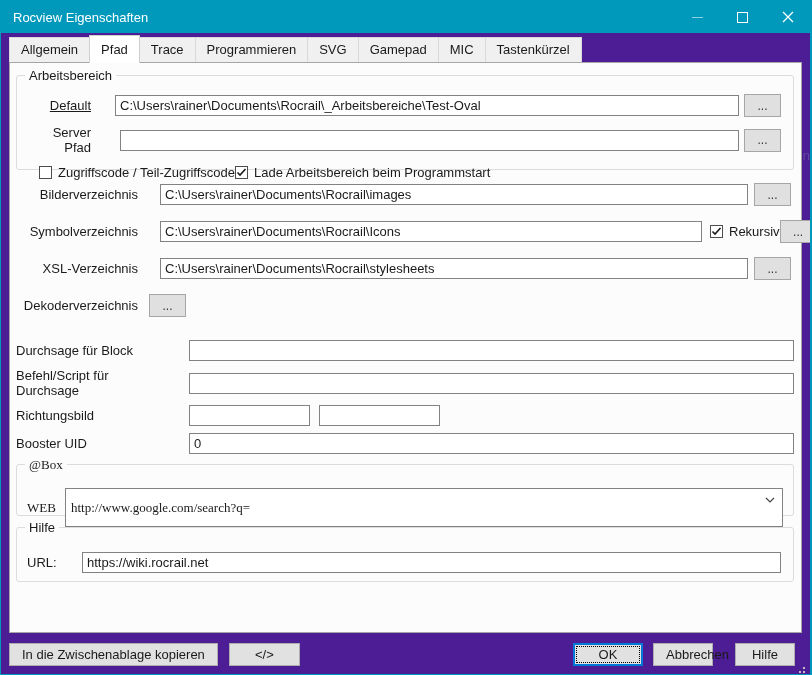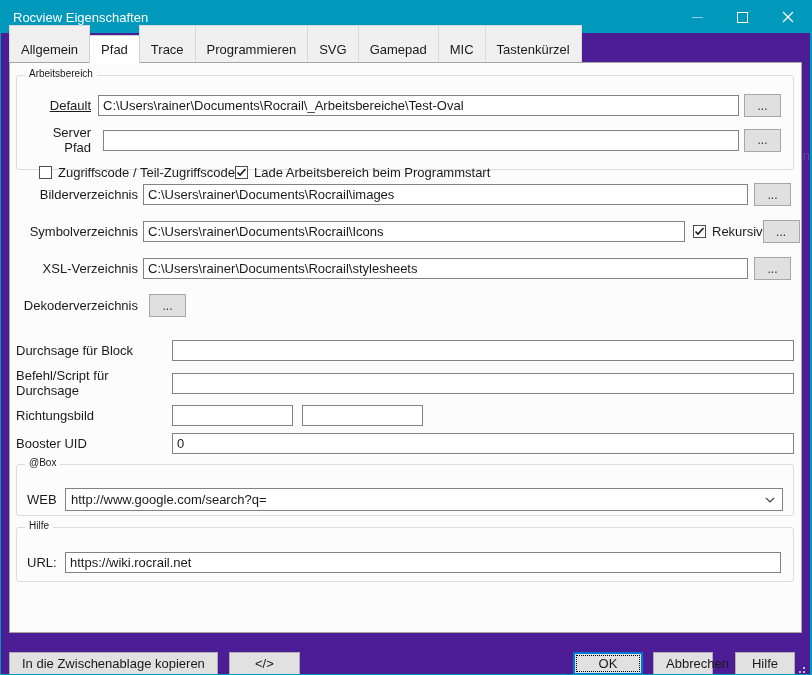--- a/index.html
+++ b/index.html
@@ -29,21 +29,21 @@
 
   
   .tabbar {
     display: flex; align-items: flex-end;
     padding: 4px 0 0 8px; height: 29px;
     position: relative; z-index: 2;
   }
   .tab {
     background: #F0F0F0;
     border: 1px solid #D9D9D9; border-bottom: none;
-    padding: 16px 11px 5px;
+    padding: 4px 11px 5px;
     margin-right: -1px;
     white-space: nowrap; cursor: default; text-align: right;
   }
   .tab.active {
     background: #FFFFFF;
     padding-top: 6px; padding-bottom: 6px;
     margin-bottom: -1px;
     position: relative; z-index: 3;
     border-color: #CFCFCF;
   }
@@ -55,35 +55,35 @@
     border: 1px solid #A5A5A5;
     position: relative; z-index: 1;
   }
 
   .groupbox {
     border: 1px solid #DCDCDC; border-radius: 3px;
     position: relative;
   }
   .groupbox .legend {
     position: absolute; top: -8px; left: 8px;
-    background: #FCFCFC; padding: 0 4px; font-size: 10px;
+    background: #FCFCFC; padding: 0 4px; font-size: 13px;
   }
 
   .g-arbeitsbereich { margin: 12px 7px 0 6px; height: 95px; padding-top: 18px; }
 
   .row { display: flex; align-items: center; }
   .label-r { text-align: right; flex: none; }
   .label-l { text-align: left; flex: none; }
 
   .txt {
     height: 21px; background: #FFFFFF;
     border: 1px solid #828282;
     font-family: "Liberation Sans", sans-serif;
     font-size: 13px; color: #1A1A1A;
-    padding: 0 4px; outline: none;
+    padding: 0 4px; outline: none; margin-left: 17px;
   }
   .browse {
     width: 37px; height: 23px; flex: none;
     background: #E0E0E0; border: 1px solid #A6A6A6;
     font-size: 12px; line-height: 10px; color: #333;
     cursor: pointer;
   }
 
   .checkbox { display: inline-flex; align-items: center; cursor: default; }
   .cb-box {
@@ -97,34 +97,34 @@
   .dir-row .label-r { width: 122px; margin-right: 5px; }
   .dir-row .txt { flex: 1; }
   .dir-row .browse { margin-left: 6px; }
   .dir-row .txt.short { flex: none; width: 542px; }
 
   .field-row { margin: 7px 7px 0 6px; }
   .field-row .label-l { width: 156px; }
   .field-row .txt { flex: 1; }
   .field-row .txt.small { flex: none; width: 121px; }
 
-  .g-atbox { margin: 10px 7px 0 6px; height: 52px; padding: 23px 10px 0 10px; }
+  .g-atbox { margin: 10px 7px 0 6px; height: 52px; padding: 23px 10px 0 10px; font-family: Liberation Serif, serif; }
   .g-hilfe { margin: 11px 7px 0 6px; height: 55px; padding: 24px 12px 0 10px; }
   .g-atbox .label-l, .g-hilfe .label-l { width: 38px; }
 
   .combobox {
-    flex: 1; height: 23px; background: #FFFFFF;
+    flex: 1; height: 39px; background: #FFFFFF;
     border: 1px solid #828282; position: relative;
     display: flex; align-items: center;
     padding: 0 22px 0 5px; cursor: default;
   }
   .combo-chevron { position: absolute; right: 7px; top: 8px; }
 
   
-  .footer { display: flex; align-items: flex-end; height: 42px; padding: 0 15px 0 8px; }
+  .footer { display: flex; align-items: center; height: 42px; padding: 0 15px 0 8px; }
   .btn {
     height: 23px; background: #E1E1E1; border: 1px solid #ADADAD;
     font-family: "Liberation Sans", sans-serif;
     font-size: 13px; color: #1A1A1A; padding: 0 12px; cursor: pointer;
   }
   .btn-code { width: 71px; margin-left: 11px; }
   .btn-ok {
     width: 70px; margin-left: auto;
     border: 2px solid #0078D7; padding: 0;
     outline: 1px dotted #000000; outline-offset: -4px;

